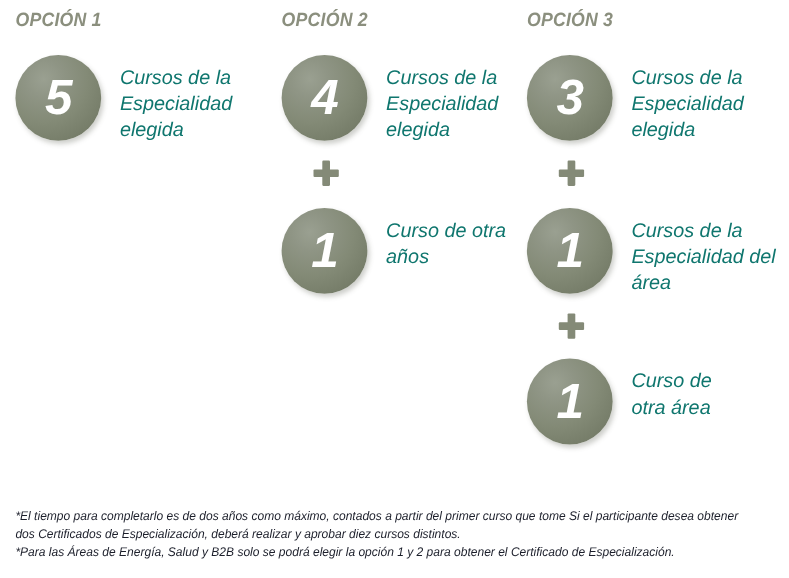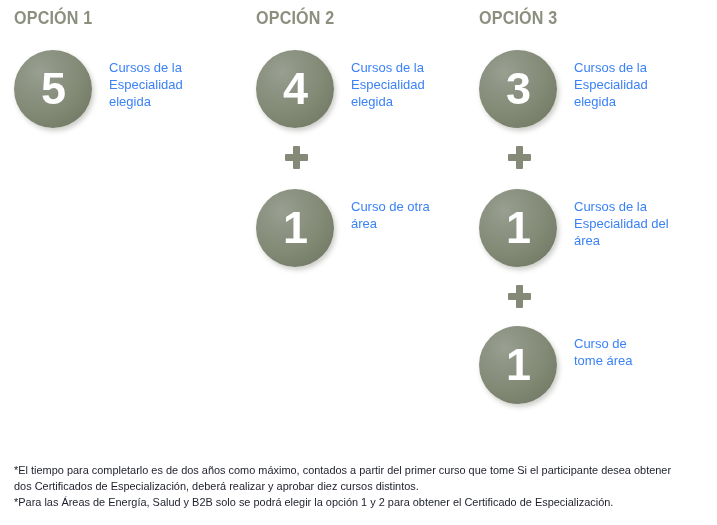--- a/index.html
+++ b/index.html
@@ -14,20 +14,21 @@
     position: relative;
     overflow: hidden;
     font-family: "Liberation Sans", sans-serif;
     color: #1c1f2b;
     -webkit-font-smoothing: antialiased;
   }
 
   .canvas {
     position: absolute;
     inset: 0;
+    font-style: italic;
   }
 
   
   .option-col {
     position: absolute;
     top: 0;
   }
   .col-1 { left: 14px;  width: 228px; }
   .col-2 { left: 256px; width: 230px; }
   .col-3 { left: 479px; width: 228px; }
@@ -87,23 +88,23 @@
     font-family: "Liberation Sans", sans-serif;
     font-weight: bold;
     font-size: 45px;
     line-height: 1;
     letter-spacing: -1px;
     position: relative;
     top: -1px;
   }
 
   .item-label {
-    font-size: 13px;
+    font-size: 18px;
     line-height: 1.32;
-    color: #3b82f6;
+    color: #0f766e;
     padding-left: 15px;
     padding-top: 9px;
     white-space: pre-line;
   }
 
   
   .plus {
     position: absolute;
     width: 80px;
     height: 26px;
@@ -192,21 +193,21 @@
       <span class="plus-glyph"></span>
     </div>
 
     <div class="item" style="top:189px;">
       <div class="circle-wrap">
         <div class="circle">
           <span class="circle-number">1</span>
         </div>
       </div>
       <div class="item-label">Curso de otra
-área</div>
+años</div>
     </div>
   </div>
 
   <div class="option-col col-3">
     <h2 class="option-title">OPCIÓN 3</h2>
 
     <div class="item" style="top:50px;">
       <div class="circle-wrap">
         <div class="circle">
           <span class="circle-number">3</span>
@@ -236,21 +237,21 @@
       <span class="plus-glyph"></span>
     </div>
 
     <div class="item" style="top:326px;">
       <div class="circle-wrap">
         <div class="circle">
           <span class="circle-number">1</span>
         </div>
       </div>
       <div class="item-label">Curso de
-tome área</div>
+otra área</div>
     </div>
   </div>
 
   <div class="footnotes">
     <p class="footnote-line">*El tiempo para completarlo es de dos años como máximo, contados a partir del primer curso que tome Si el participante desea obtener</p>
     <p class="footnote-line">dos Certificados de Especialización, deberá realizar y aprobar diez cursos distintos.</p>
     <p class="footnote-line">*Para las Áreas de Energía, Salud y B2B solo se podrá elegir la opción 1 y 2 para obtener el Certificado de Especialización.</p>
   </div>
 
 </div>

